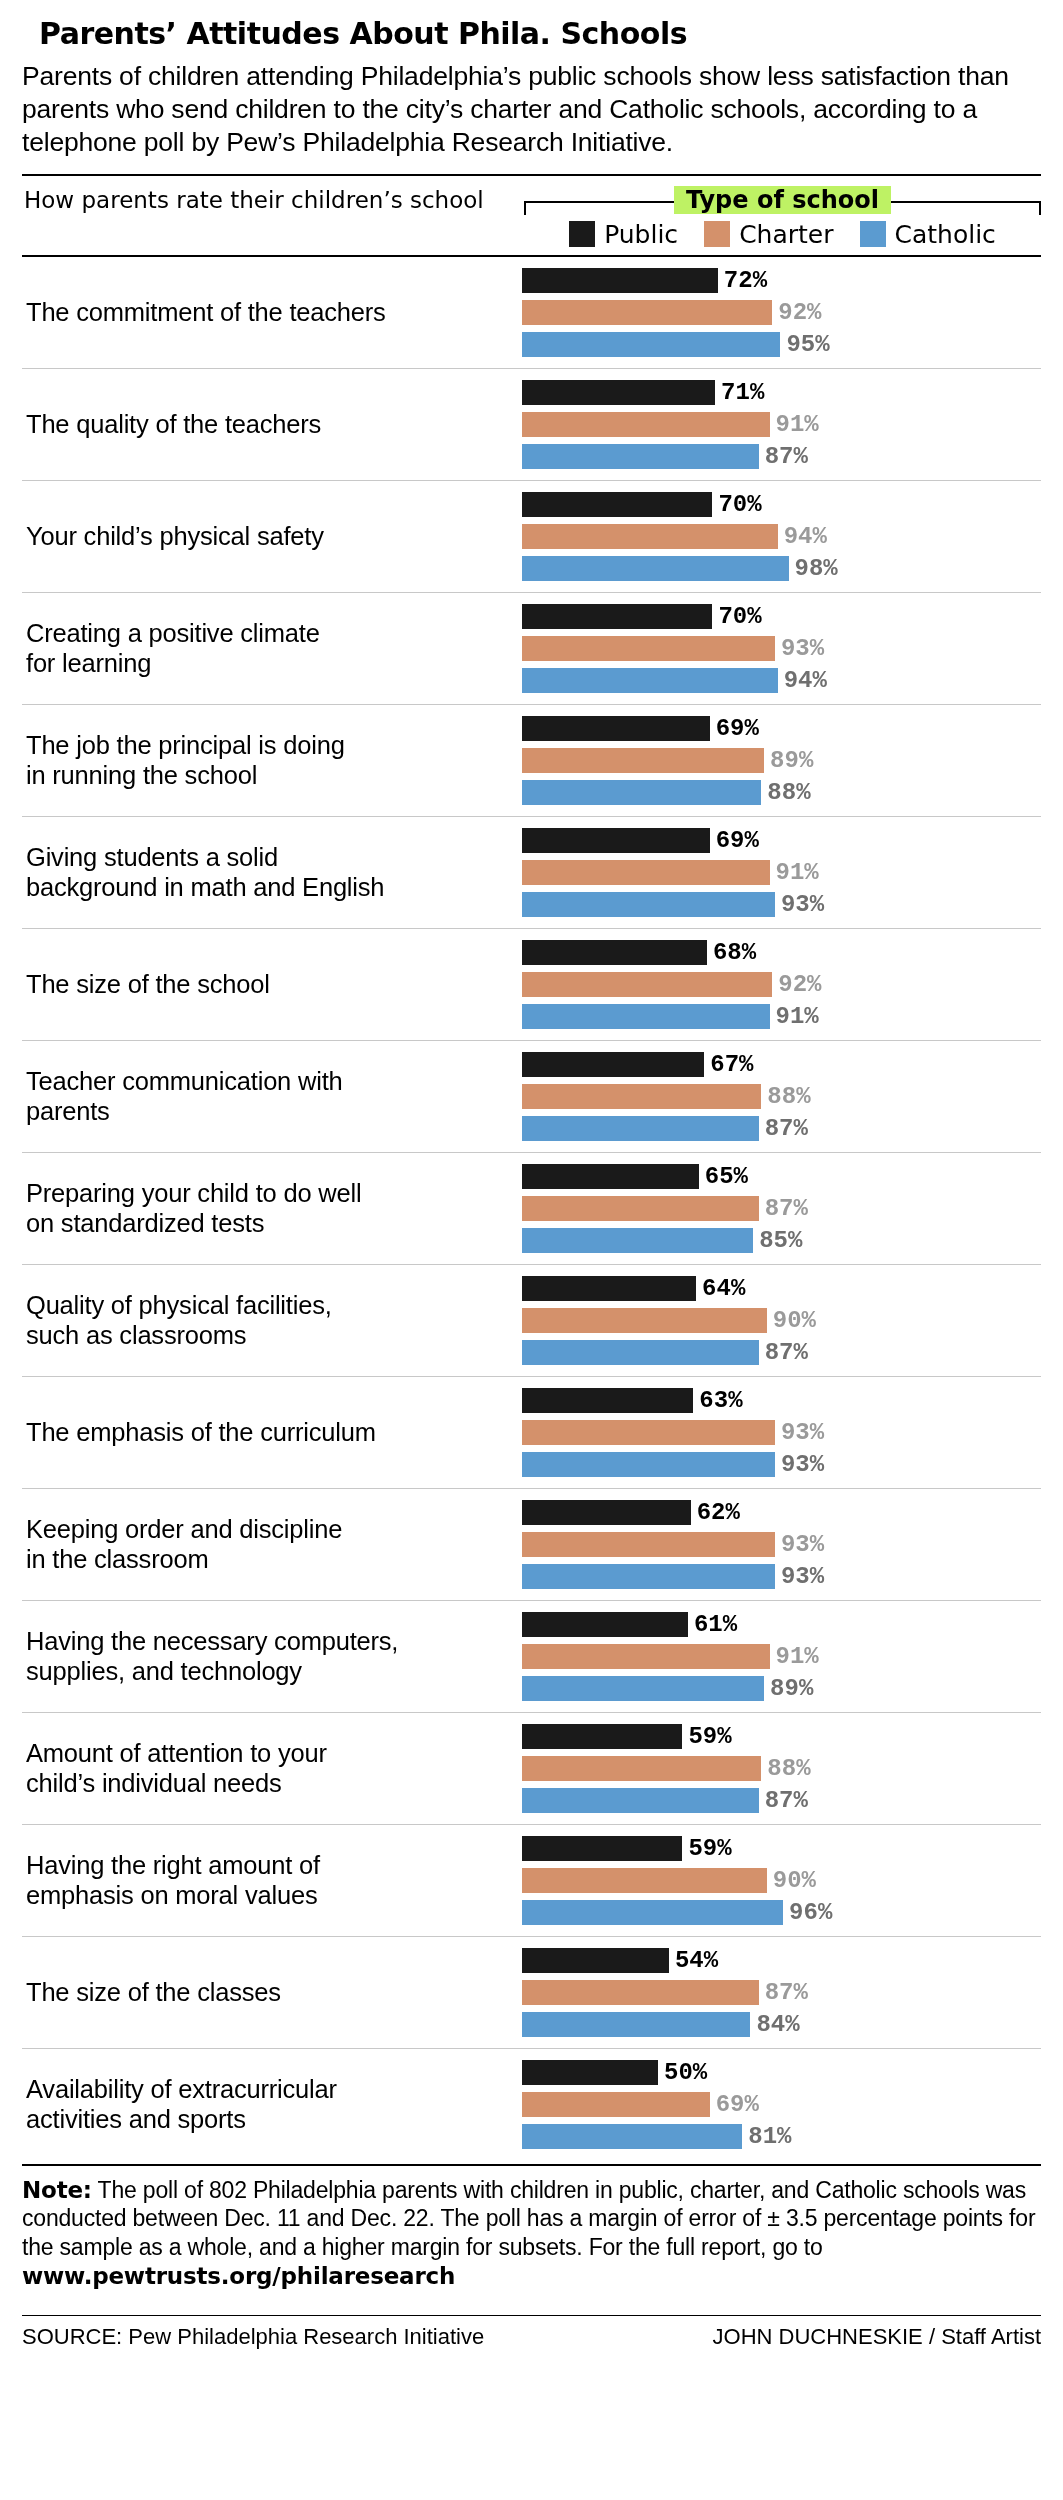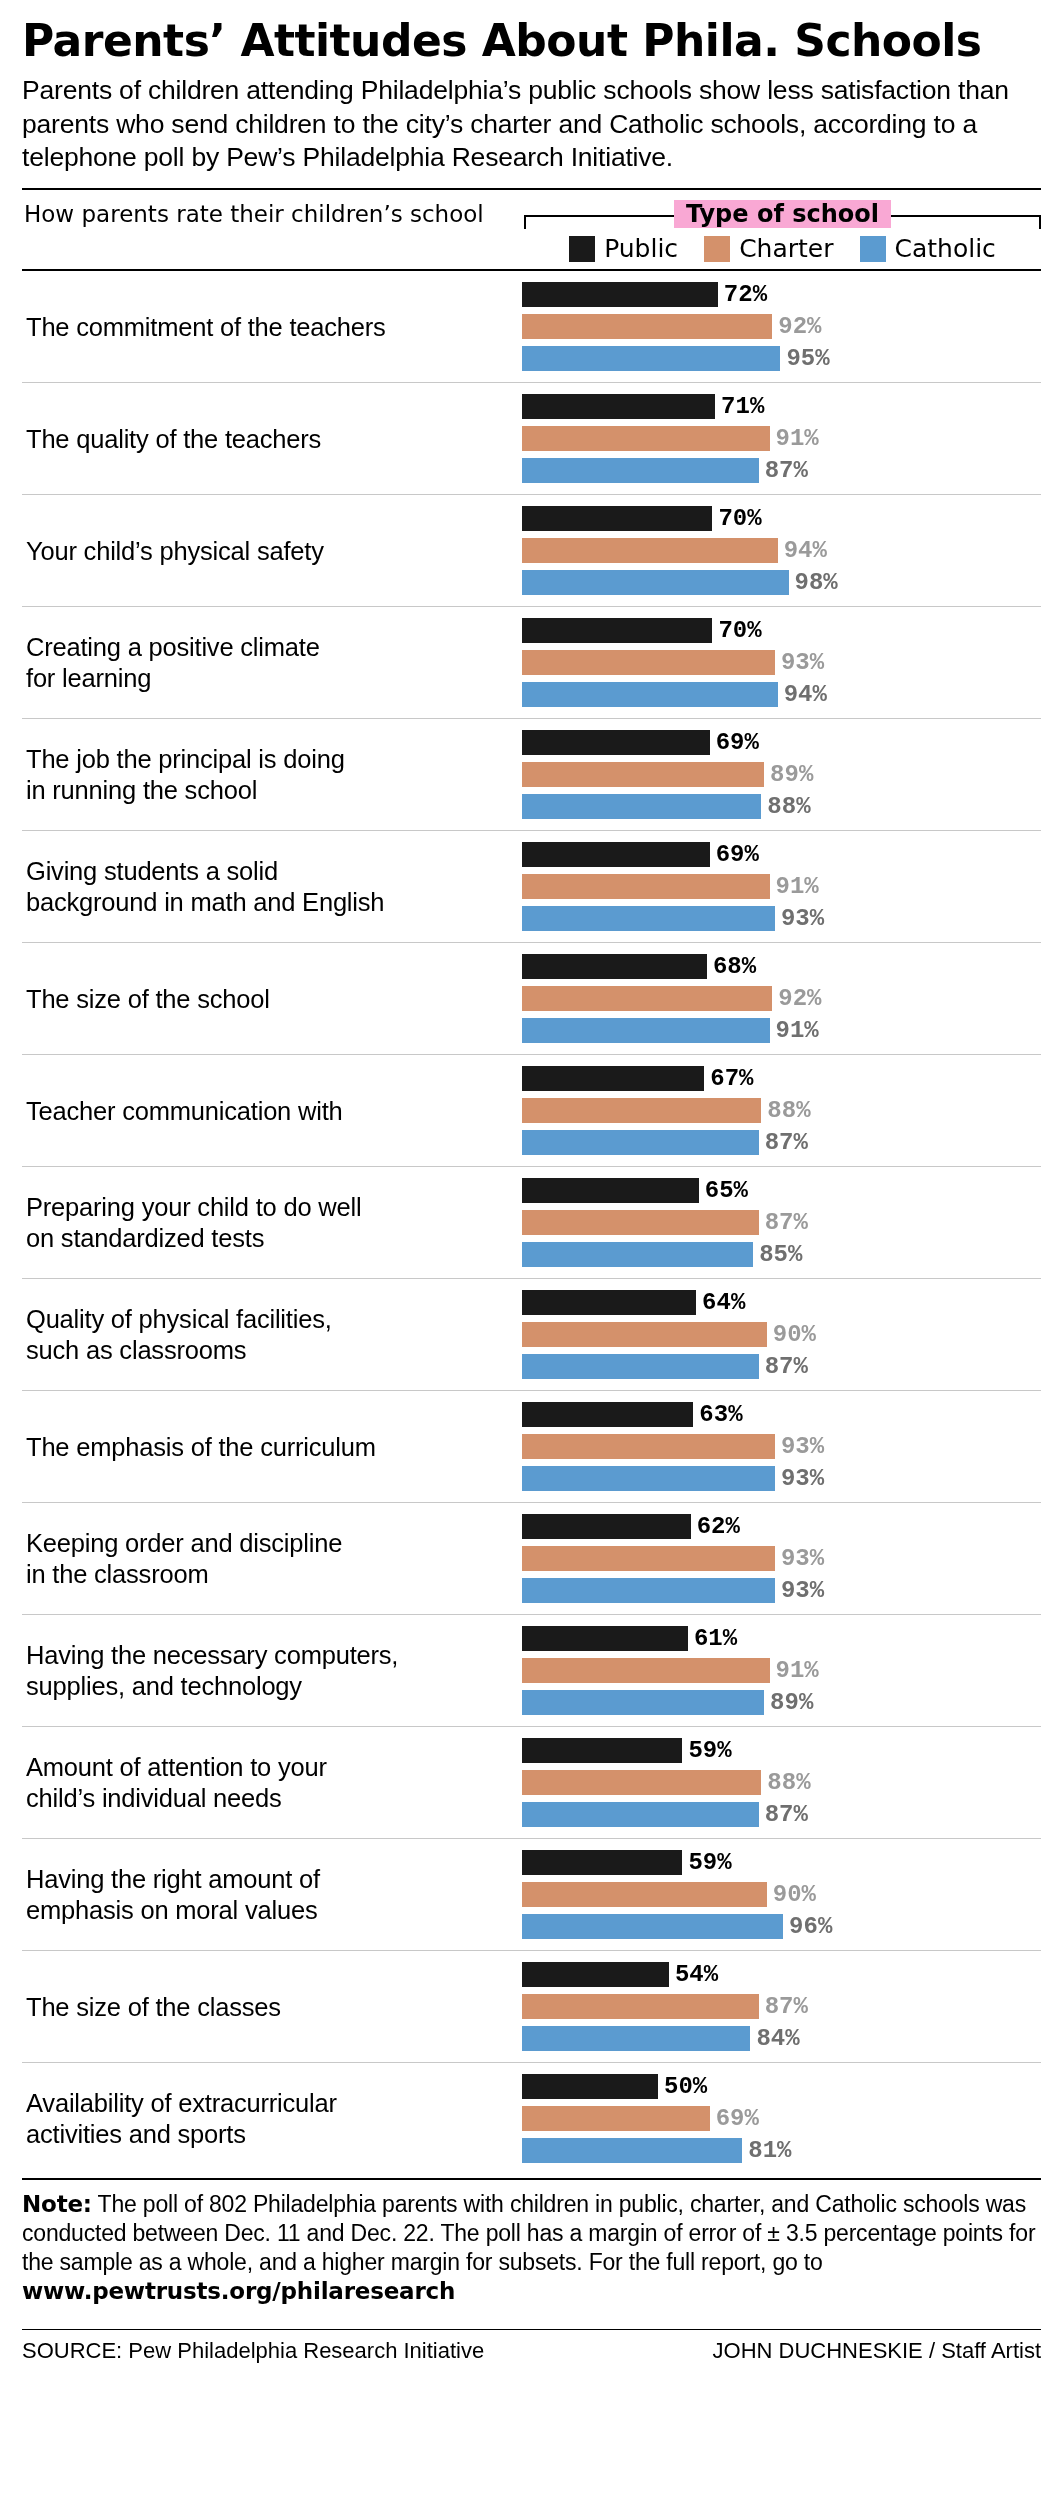--- a/index.html
+++ b/index.html
@@ -17,24 +17,24 @@
   .page {
     width: 1063px;
     box-sizing: border-box;
     padding: 14px 22px 0 22px;
     position: relative;
   }
   
   .title {
     font-family: "DejaVu Sans", sans-serif;
     font-weight: bold;
-    font-size: 44px;
+    font-size: 30px;
     line-height: 1.05;
     letter-spacing: -0.5px;
-    margin: 4px 0 10px 0;
+    margin: 4px 0 10px 17px;
   }
   .subtitle {
     font-family: "Liberation Sans", sans-serif;
     font-size: 26.5px;
     line-height: 1.26;
     margin: 0 0 14px 0;
     letter-spacing: -0.2px;
   }
   .rule {
     border: none;
@@ -67,21 +67,21 @@
     text-align: center;
   }
   .typeLabel {
     font-family: "DejaVu Sans", sans-serif;
     font-weight: bold;
     font-size: 24px;
     display: inline-block;
     padding: 0 12px;
     position: relative;
     top: 0px;
-    background: #f9a8d4;
+    background: #bef264;
     z-index: 2;
   }
   .typeLine {
     position: absolute;
     left: 0;
     right: 0;
     top: 15px;
     height: 0;
     border-top: 2px solid #000;
     z-index: 1;
@@ -352,20 +352,21 @@
           </div>
           <div class="barLine">
             <div class="bar" style="width: 247.52px; background: rgb(91, 155, 208);"></div>
             <span class="barVal val-catholic">91%</span>
           </div>
         </div>
       </div>
       <div class="row">
         <div class="rowLabel">
           <div>Teacher communication with</div>
+          <div>parents</div>
         </div>
         <div class="bars">
           <div class="barLine">
             <div class="bar" style="width: 182.24px; background: rgb(26, 26, 26);"></div>
             <span class="barVal val-public">67%</span>
           </div>
           <div class="barLine">
             <div class="bar" style="width: 239.36px; background: rgb(212, 145, 107);"></div>
             <span class="barVal val-charter">88%</span>
           </div>

